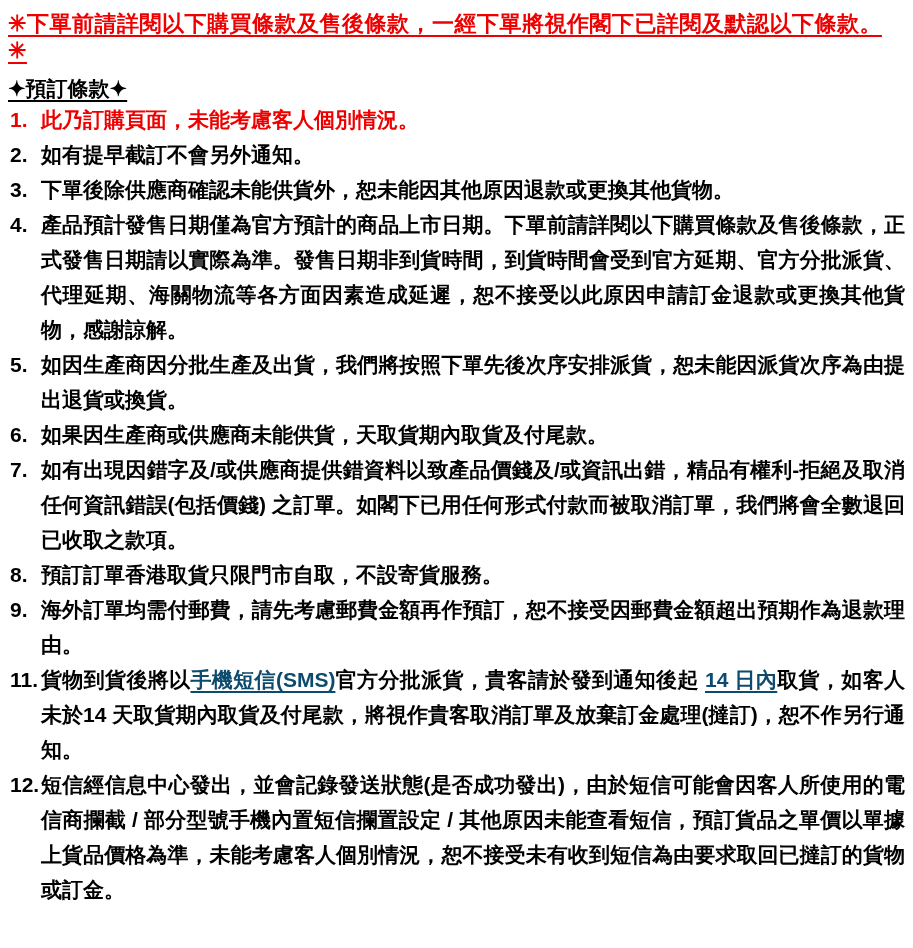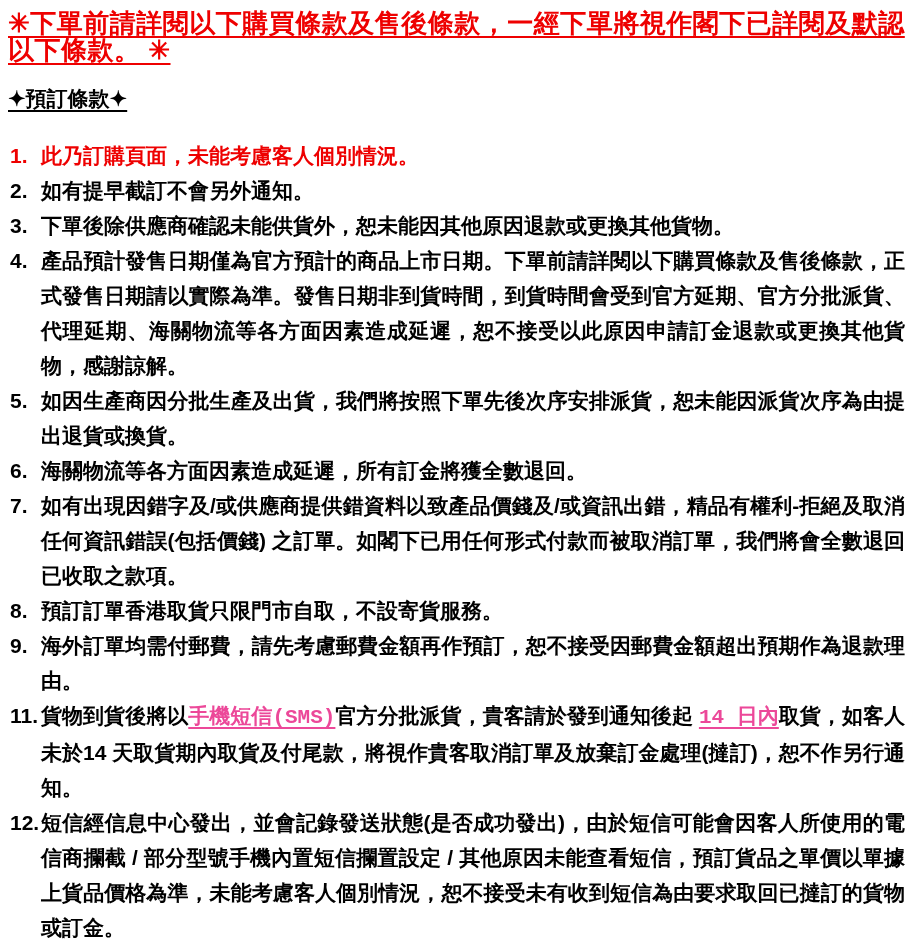--- a/index.html
+++ b/index.html
@@ -10,34 +10,33 @@
   }
   body {
     height: 948px;
     overflow: hidden;
     padding: 10px 8px 0 8px;
     color: #000000;
     font-weight: 700;
   }
   .notice {
     color: #ee0000;
-    font-size: 26px;
+    font-size: 22px;
     line-height: 27px;
     text-decoration: underline;
     text-underline-offset: 4px;
-    margin-bottom: 21px;
+    margin-bottom: 11px;
     letter-spacing: 0.5px;
   }
   .section-title {
     color: #000000;
     font-size: 21px;
     line-height: 27px;
     text-decoration: underline;
     text-underline-offset: 4px;
-    margin-bottom: 26px;
   }
   .terms-list {
     font-size: 21px;
     line-height: 35px;
   }
   .term-item {
     display: flex;
     align-items: flex-start;
   }
   .term-number {
@@ -45,24 +44,23 @@
     padding-left: 2px;
   }
   .term-number.red { color: #ee0000; }
   .term-text {
     flex: 1 1 auto;
     text-align: justify;
   }
   .seg-normal { color: #000000; }
   .seg-red { color: #ee0000; }
   .seg-red-underline {
-    color: #ec4899;
+    color: #0c4a6e;
     text-decoration: underline;
     text-underline-offset: 4px;
-    font-family: Liberation Mono, monospace;
   }
 </style>
 </head>
 <body>
 
 <div class="notice">✳下單前請詳閱以下購買條款及售後條款，一經下單將視作閣下已詳閱及默認以下條款。 ✳</div>
 
 <div class="section-title">✦預訂條款✦</div>
 
 <div class="terms-list">
@@ -81,21 +79,21 @@
     <div class="term-item">
       <span class="term-number">4.</span>
       <span class="term-text"><span class="seg-normal">產品預計發售日期僅為官方預計的商品上市日期。下單前請詳閱以下購買條款及售後條款，正式發售日期請以實際為準。發售日期非到貨時間，到貨時間會受到官方延期、官方分批派貨、代理延期、海關物流等各方面因素造成延遲，恕不接受以此原因申請訂金退款或更換其他貨物，感謝諒解。</span></span>
     </div>
     <div class="term-item">
       <span class="term-number">5.</span>
       <span class="term-text"><span class="seg-normal">如因生產商因分批生產及出貨，我們將按照下單先後次序安排派貨，恕未能因派貨次序為由提出退貨或換貨。</span></span>
     </div>
     <div class="term-item">
       <span class="term-number">6.</span>
-      <span class="term-text"><span class="seg-normal">海關物流等各方面因素造成延遲，所有訂金將獲全數退回。</span></span>
+      <span class="term-text"><span class="seg-normal">如果因生產商或供應商未能供貨，天取貨期內取貨及付尾款。</span></span>
     </div>
     <div class="term-item">
       <span class="term-number">7.</span>
       <span class="term-text"><span class="seg-normal">如有出現因錯字及/或供應商提供錯資料以致產品價錢及/或資訊出錯，精品有權利-拒絕及取消任何資訊錯誤(包括價錢) 之訂單。如閣下已用任何形式付款而被取消訂單，我們將會全數退回已收取之款項。</span></span>
     </div>
     <div class="term-item">
       <span class="term-number">8.</span>
       <span class="term-text"><span class="seg-normal">預訂訂單香港取貨只限門市自取，不設寄貨服務。</span></span>
     </div>
     <div class="term-item">

